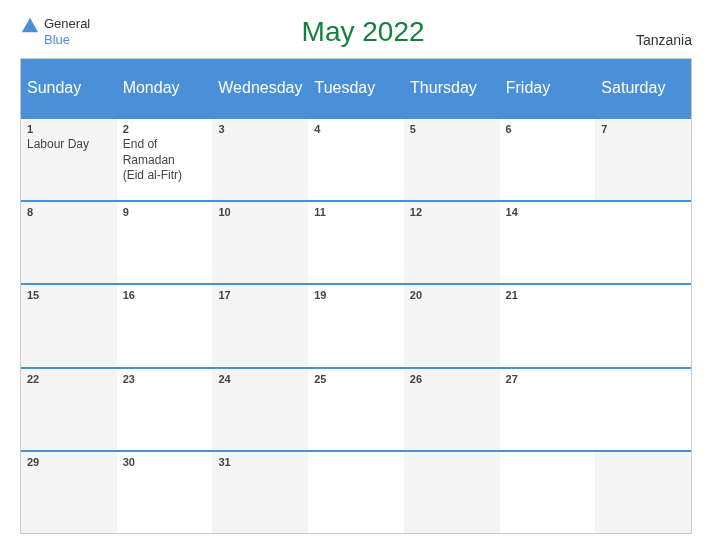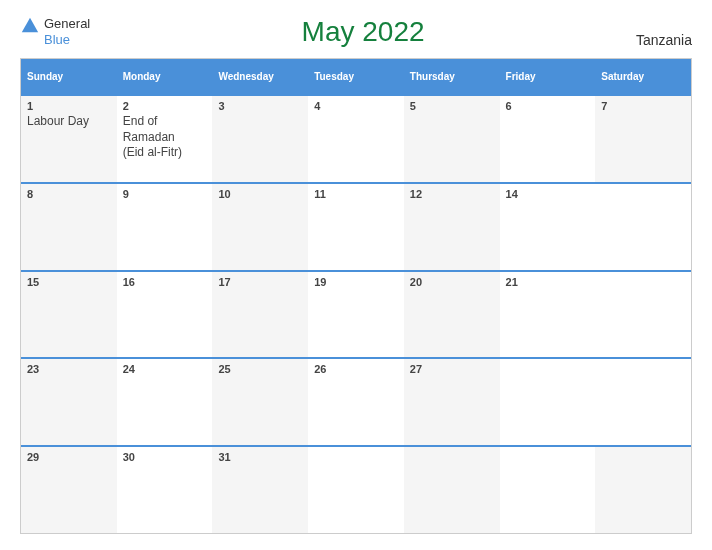--- a/index.html
+++ b/index.html
@@ -60,23 +60,23 @@
       flex-direction: column;
       border: 1px solid #ccc;
     }
     .cal-header {
       display: grid;
       grid-template-columns: repeat(7, 1fr);
       background: #4a90d9;
     }
     .cal-header-cell {
       color: #fff;
-      font-size: 10px;
-      font-weight: bold;
-      padding: 12px 6px;
+      font-size: 16px;
+      font-weight: normal;
+      padding: 20px 6px;
       text-align: left;
     }
     .cal-body {
       flex: 1;
       display: flex;
       flex-direction: column;
     }
     .cal-row {
       display: grid;
       grid-template-columns: repeat(7, 1fr);
@@ -231,20 +231,23 @@
         <div class="cal-cell">
           <span class="day-num">20</span>
         </div>
         <div class="cal-cell">
           <span class="day-num">21</span>
         </div>
       </div>
 
       <div class="cal-row">
         <div class="cal-cell">
+          <span class="day-num">22</span>
+        </div>
+        <div class="cal-cell">
           <span class="day-num">23</span>
         </div>
         <div class="cal-cell">
           <span class="day-num">24</span>
         </div>
         <div class="cal-cell">
           <span class="day-num">25</span>
         </div>
         <div class="cal-cell">
           <span class="day-num">26</span>

